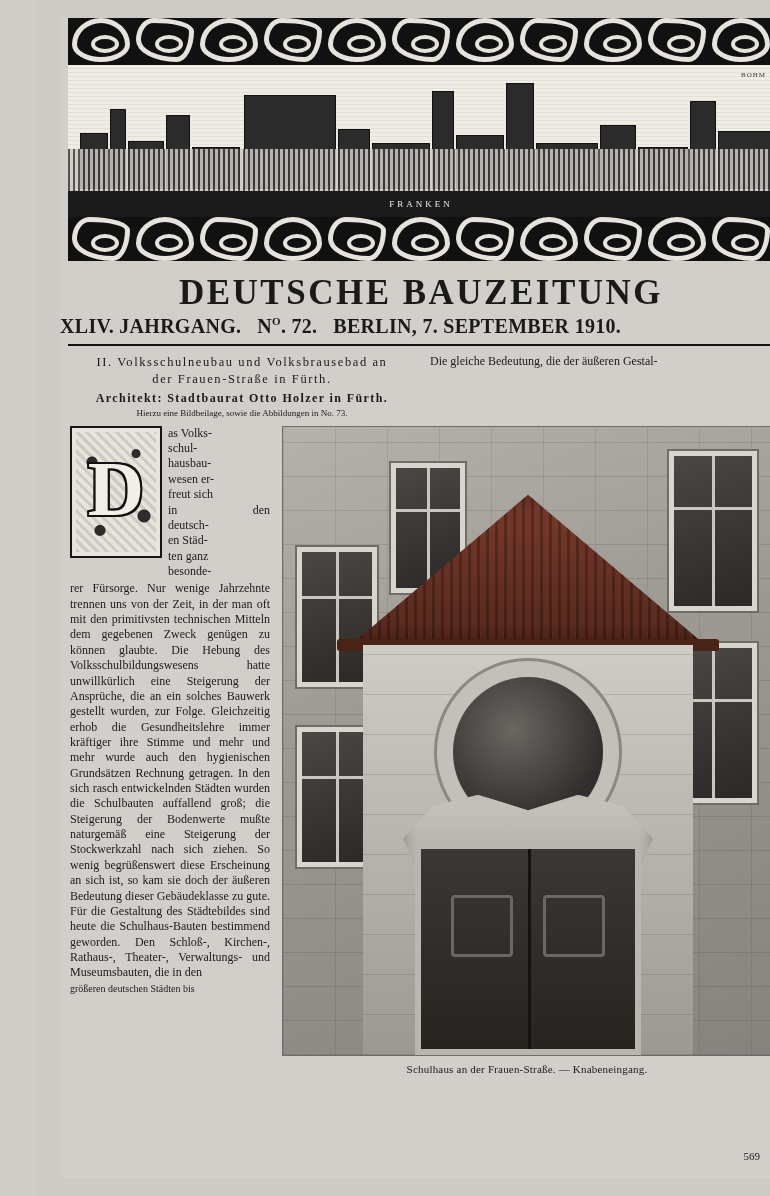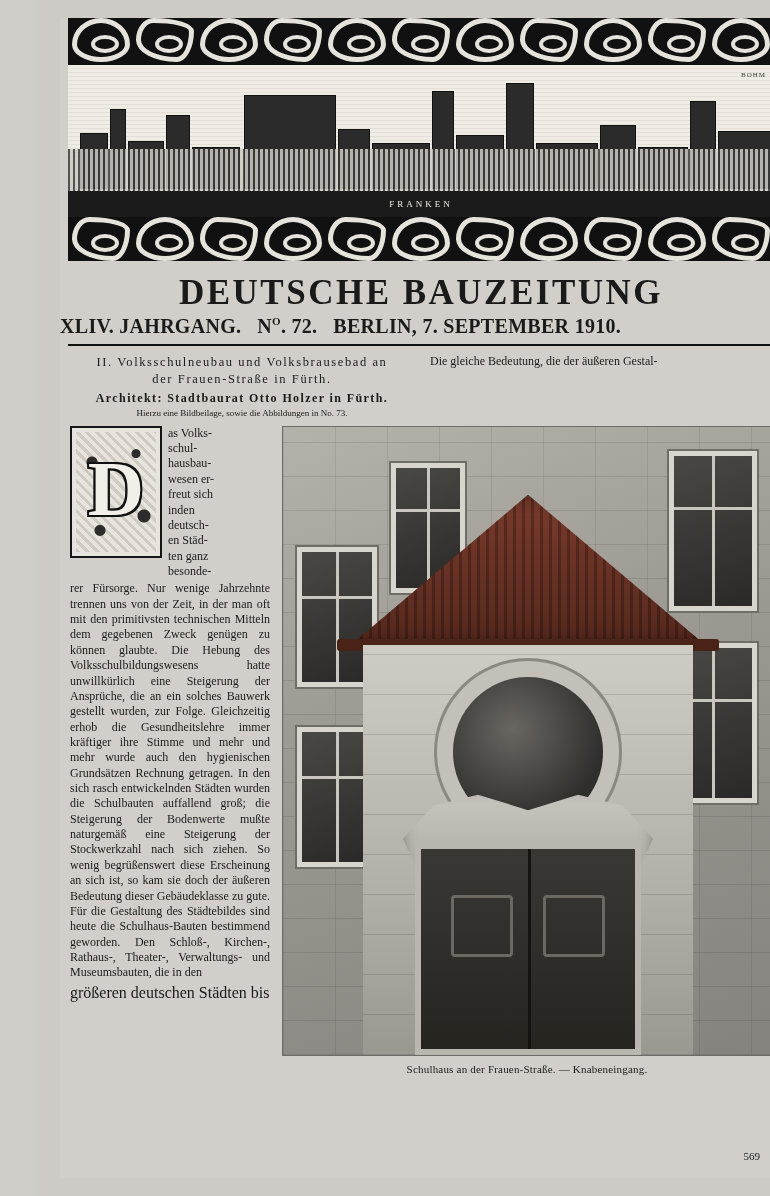--- a/index.html
+++ b/index.html
@@ -200,21 +200,21 @@
     line-height:1;
   }
   .dc-lines{
     font-size:12px;
     line-height:1.28;
     text-align:justify;
     flex:1 1 auto;
   }
   .dc-lines div{white-space:nowrap;}
   .dc-lines .spread{
-    display:flex;
+    display:flex;justify-content:space-between;
   }
   
   .photo-col{flex:1 1 auto;}
   .photo{
     width:100%;
     height:628px;
     position:relative;
     overflow:hidden;
     background:#8d8b86;
     border:1px solid #6e6c68;
@@ -302,21 +302,21 @@
     margin-top:7px;
     letter-spacing:.2px;
   }
   .folio{
     position:absolute;
     right:22px;bottom:16px;
     font-size:11px;
   }
   .lastline{
     margin-top:2px;
-    font-size:16px;
+    font-size:10px;
   }
 </style>
 </head>
 <body>
 
 <div class="page">
  <div class="sheet">
 
   <div class="ornament top">
     <div class="knot-row">

